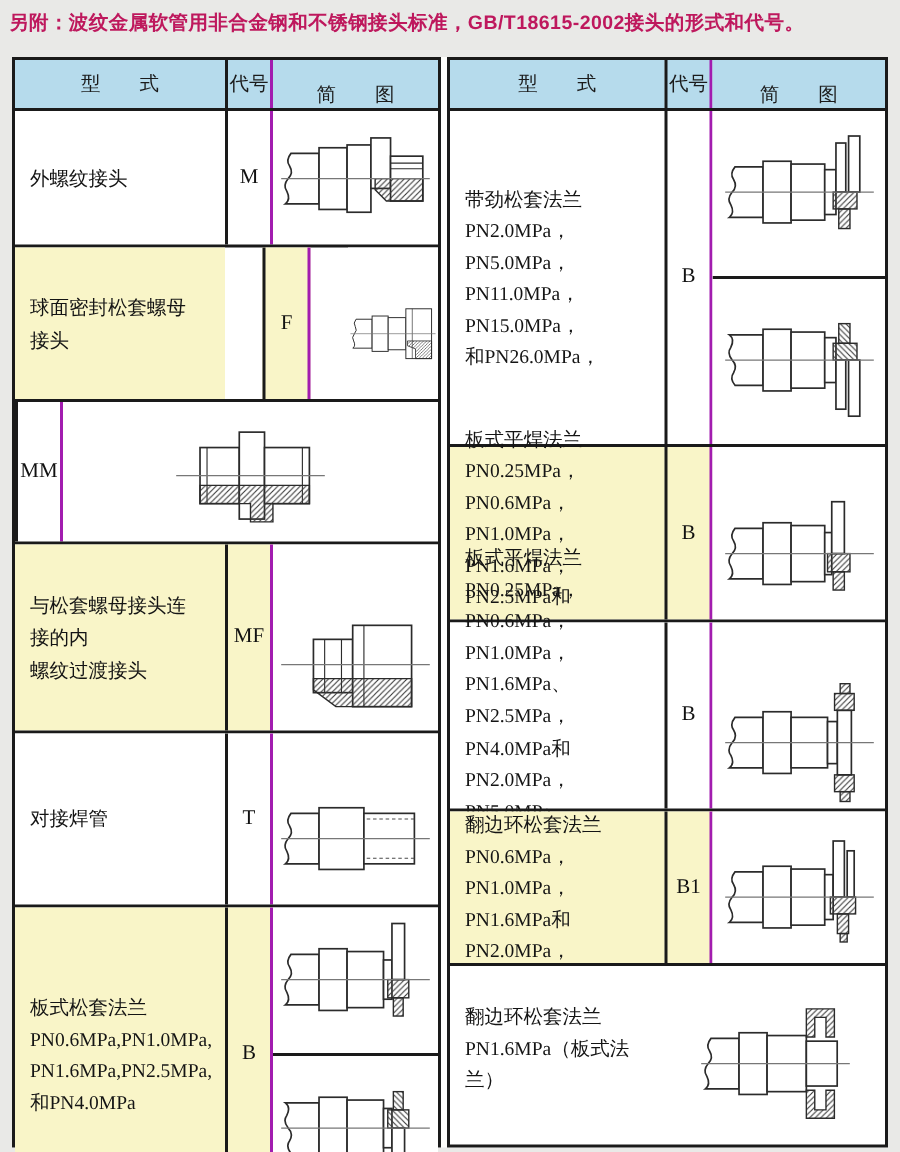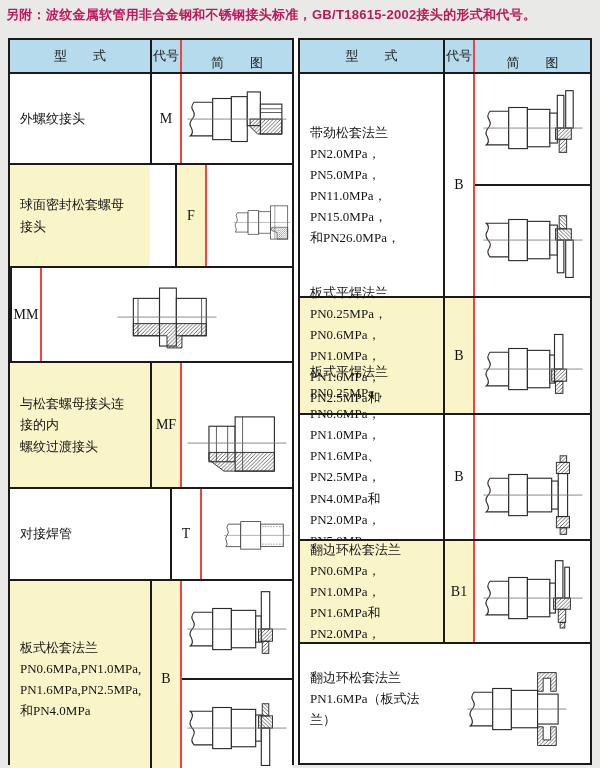--- a/index.html
+++ b/index.html
@@ -23,30 +23,30 @@
     border:2px solid #1a1a1a;box-sizing:border-box;
     display:flex;flex-direction:column;background:#fff;
   }
   .tbl.t-left{width:286px;}
   .tbl.t-right{width:294px;}
   .row{display:flex;border-top:2px solid #1a1a1a;box-sizing:border-box;flex:0 0 auto;}
   .row.hdr{border-top:none;}
   
   .t-left .hdr,.t-right .hdr{height:32px;}
   .lr0{height:91px;}.lr1{height:103px;gap:25px;}.lr2{height:95px;}
-  .lr3{height:126px;}.lr4{height:92px;gap:20px;}.lr5{height:198px;}
+  .lr3{height:126px;}.lr4{height:116px;}.lr5{height:198px;}
   .rr0{height:224px;}.rr1{height:117px;}.rr2{height:126px;}
   .rr3{height:103px;}.rr4{height:111px;}
   
   .ct{box-sizing:border-box;display:flex;align-items:center;
       padding:4px 16px 4px 10px;background:#fff;}
   .t-left .ct{width:140px;}
   .t-right .ct{width:143px;}
   .cc{box-sizing:border-box;width:32px;
-      border-left:2px solid #1a1a1a;border-right:2px solid #ef4444;
+      border-left:2px solid #1a1a1a;border-right:2px solid #a21caf;
       display:flex;align-items:center;justify-content:center;
       font-family:"Liberation Serif","DejaVu Serif",serif;
       font-size:14px;color:#111;background:#fff;}
   .cd{flex:1;display:flex;align-items:flex-end;justify-content:center;
       background:#fff;overflow:hidden;box-sizing:border-box;}
   .cd.split{flex-direction:column;align-items:stretch;}
   .sub{flex:1;display:flex;align-items:center;justify-content:center;overflow:hidden;}
   .sub + .sub{border-top:2px solid #1a1a1a;}
   
   .hdr .ct,.hdr .cc,.hdr .cd{

